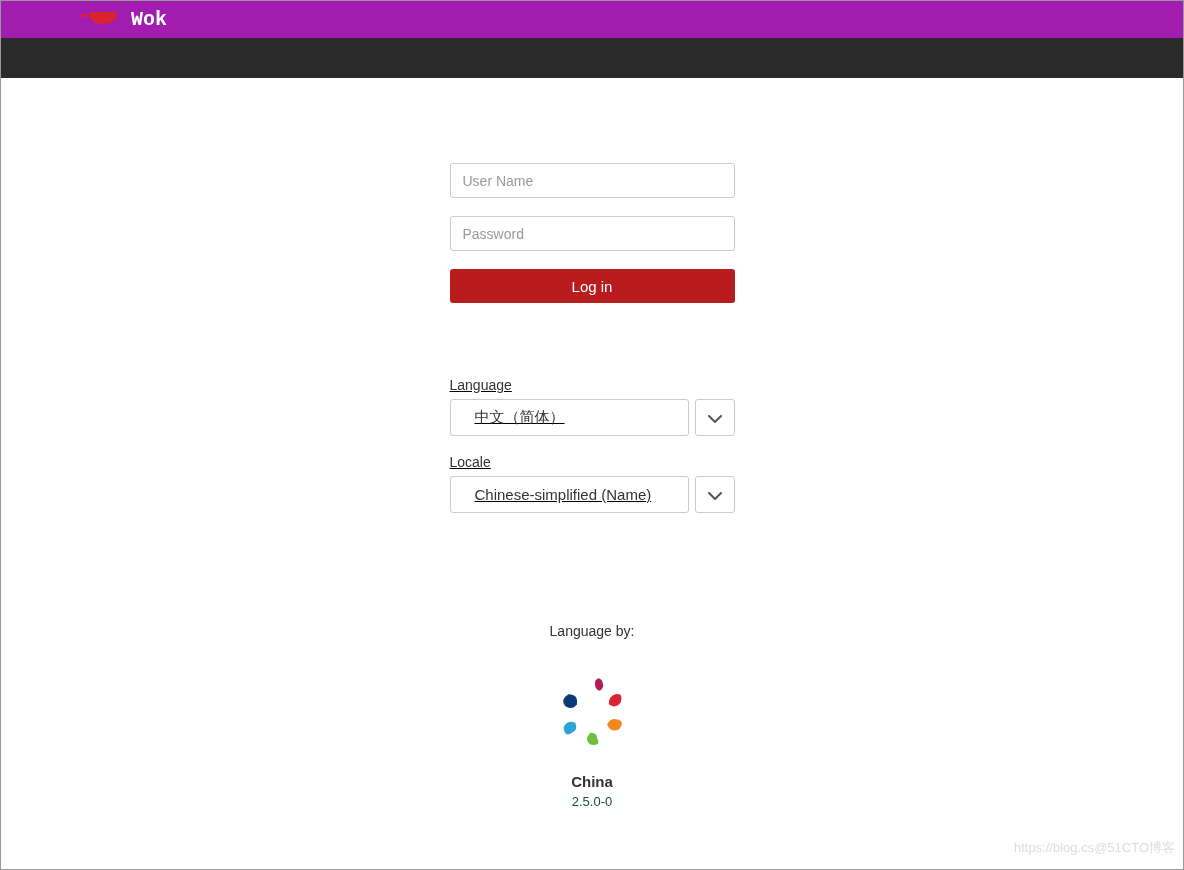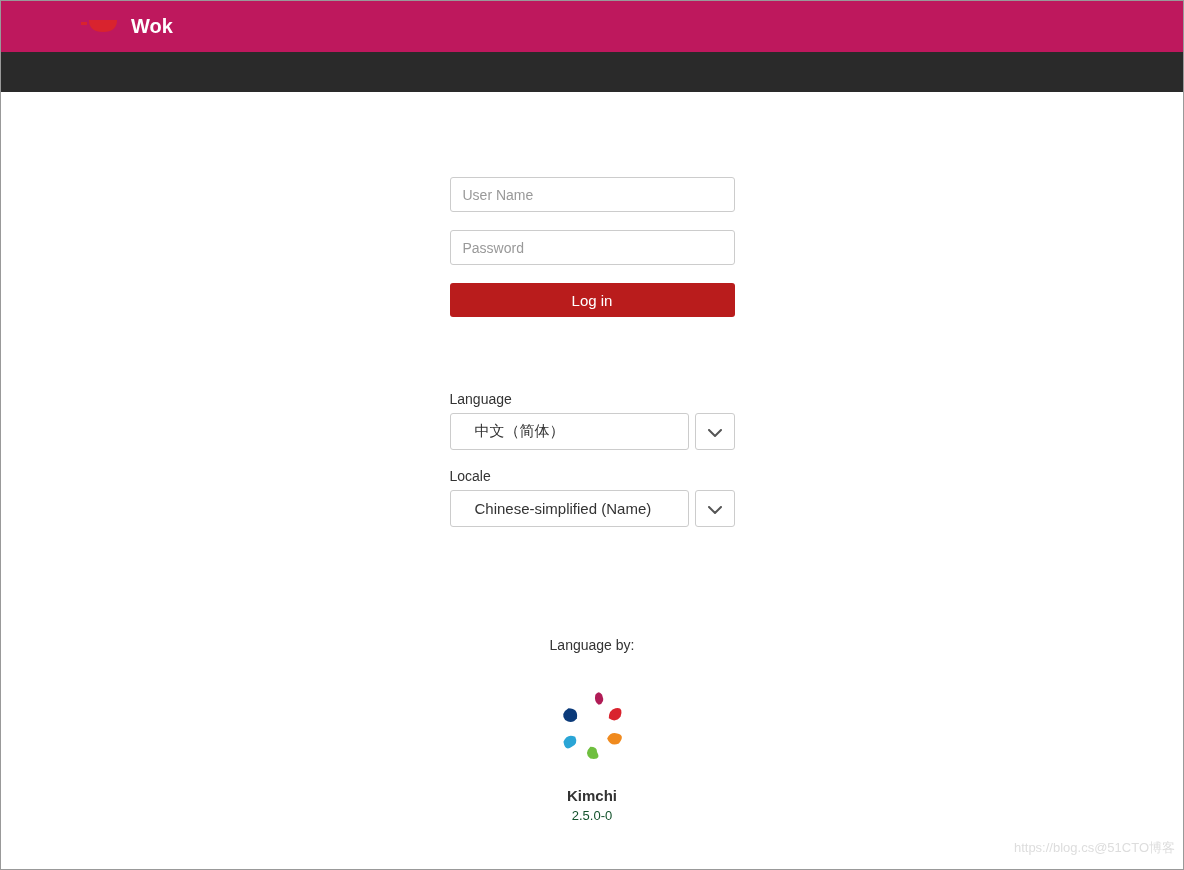--- a/index.html
+++ b/index.html
@@ -9,25 +9,26 @@
     }
     body {
       font-family: -apple-system, BlinkMacSystemFont, "Segoe UI", "Helvetica Neue", Arial, sans-serif;
       background: #ffffff;
       width: 1184px;
       height: 870px;
       position: relative;
       border: 1px solid #999;
     }
     .topbar {
-      background: #be185d;
-      height: 51px;
+      background: #a21caf;
+      height: 37px;
       display: flex;
       align-items: center;
       padding-left: 80px;
+      font-family: Liberation Mono, monospace;
     }
     .logo-wrap {
       display: flex;
       align-items: center;
       gap: 10px;
     }
     .brand {
       color: #ffffff;
       font-size: 20px;
       font-weight: 700;
@@ -66,20 +67,21 @@
       border: none;
       border-radius: 3px;
       font-size: 15px;
       cursor: pointer;
     }
     .selectors {
       margin-top: 74px;
     }
     .sel-group {
       margin-bottom: 18px;
+      text-decoration: underline;
     }
     .sel-label {
       font-size: 14px;
       color: #333;
       margin-bottom: 6px;
       display: block;
     }
     .sel-row {
       display: flex;
       gap: 6px;
@@ -198,18 +200,18 @@
     <div class="kimchi-logo">
       <svg width="84" height="84" viewBox="0 0 100 100">
         <path d="M 62 14 Q 58 8 54 14 Q 52 22 58 26 Q 66 24 62 14 Z" fill="#b01c56"></path>
         <path d="M 78 30 Q 88 28 84 40 Q 78 48 70 42 Q 70 32 78 30 Z" fill="#d9232e"></path>
         <path d="M 80 60 Q 90 62 82 72 Q 72 76 68 66 Q 72 58 80 60 Z" fill="#f08a1e"></path>
         <path d="M 56 82 Q 62 92 48 90 Q 40 84 48 76 Q 56 76 56 82 Z" fill="#6fbf3f"></path>
         <path d="M 26 76 Q 18 82 16 70 Q 20 60 30 64 Q 34 72 26 76 Z" fill="#2aa5d6"></path>
         <path d="M 18 44 Q 12 36 22 30 Q 34 30 32 42 Q 26 50 18 44 Z" fill="#0b3a7a"></path>
       </svg>
     </div>
-    <div class="kimchi-name">Kimchi</div>
+    <div class="kimchi-name">China</div>
     <div class="kimchi-ver">2.5.0-0</div>
   </div>
 </div>
 
 <div class="watermark">https://blog.cs@51CTO博客</div>
 
 </body></html>

